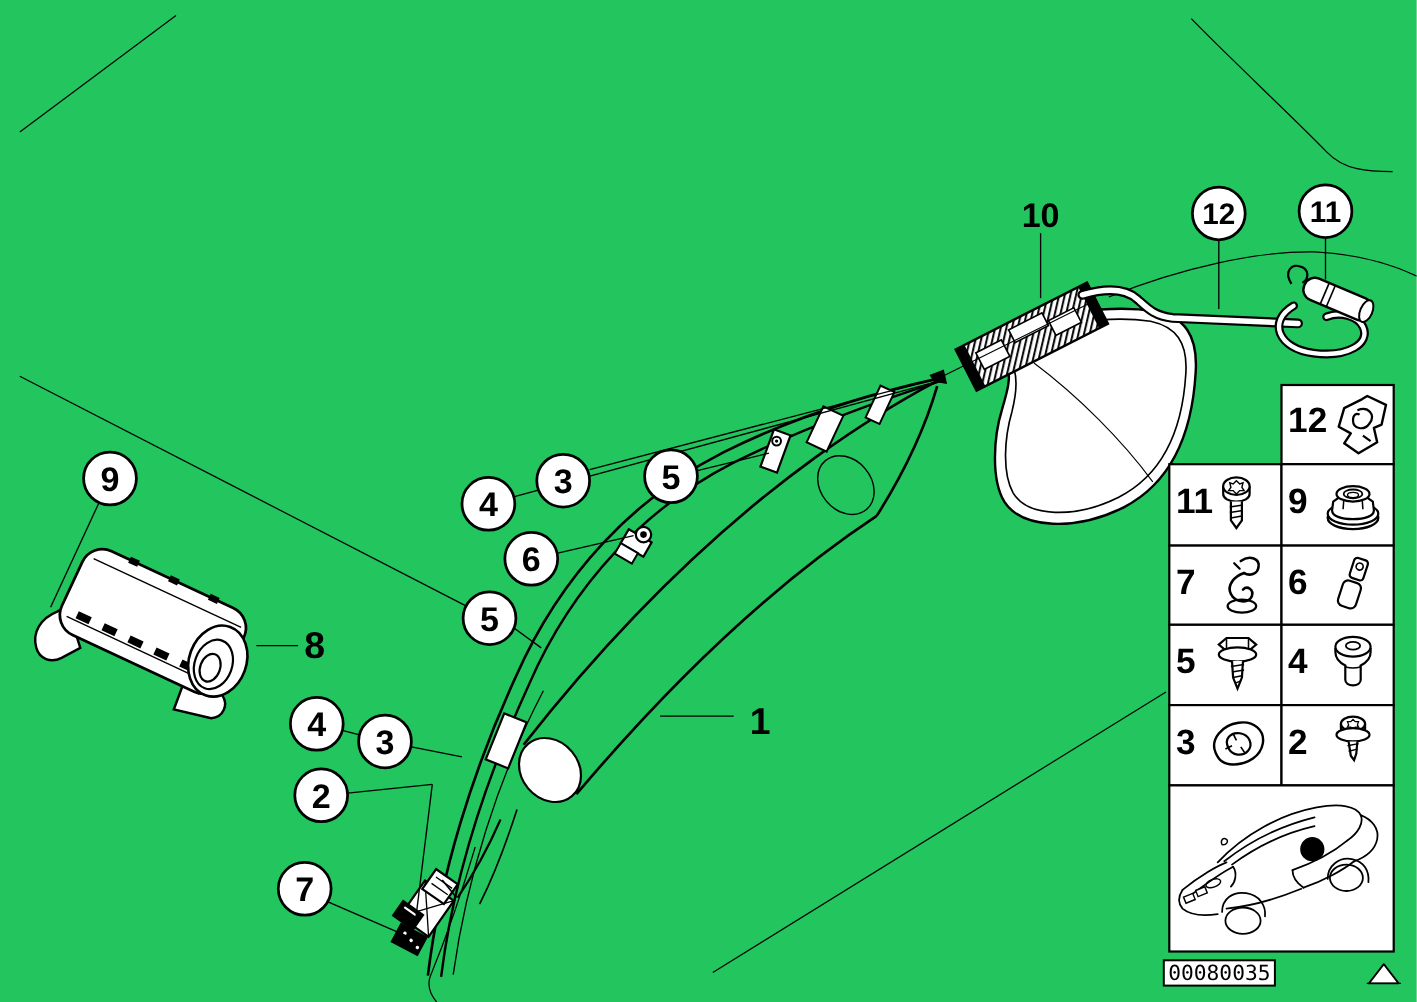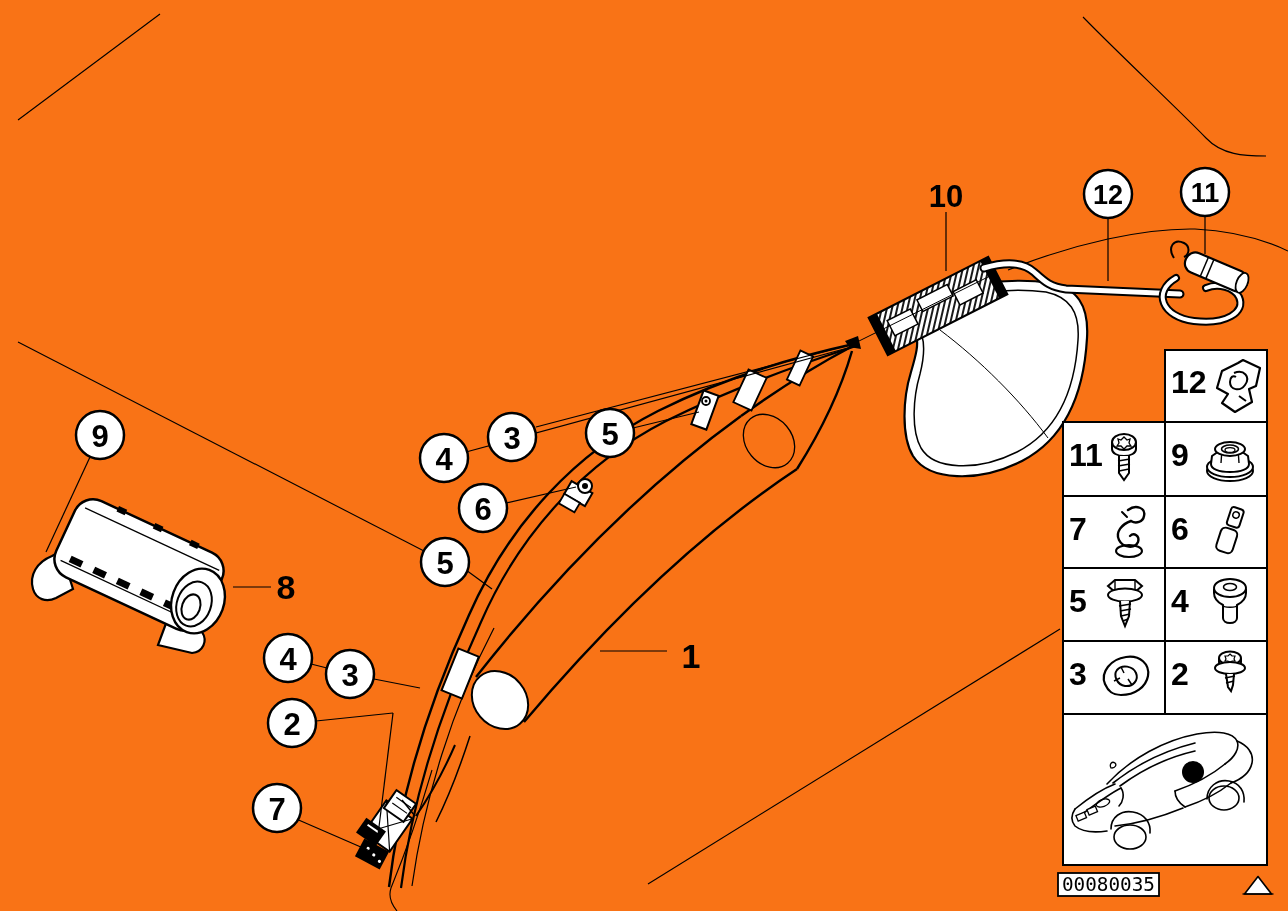--- a/index.html
+++ b/index.html
@@ -1,16 +1,16 @@
 <!DOCTYPE html>
 <html><head>
 <meta charset="utf-8">
 <style>
   html,body{margin:0;padding:0;background:#fff;}
-  .stage{position:relative;width:1288px;height:911px;background:#f97316;overflow:hidden;
+  .stage{position:relative;width:1288px;height:911px;background:#22c55e;overflow:hidden;
          font-family:"Liberation Sans",sans-serif;}
   svg text{font-family:"Liberation Sans",sans-serif;}
   .legend-num{font-weight:bold;}
   .partnum{font-family:"DejaVu Sans Mono",monospace;}
 </style>
 </head>
 <body>
 
 <div class="stage">
 <svg width="1288" height="911" viewBox="0 0 1288 911">

